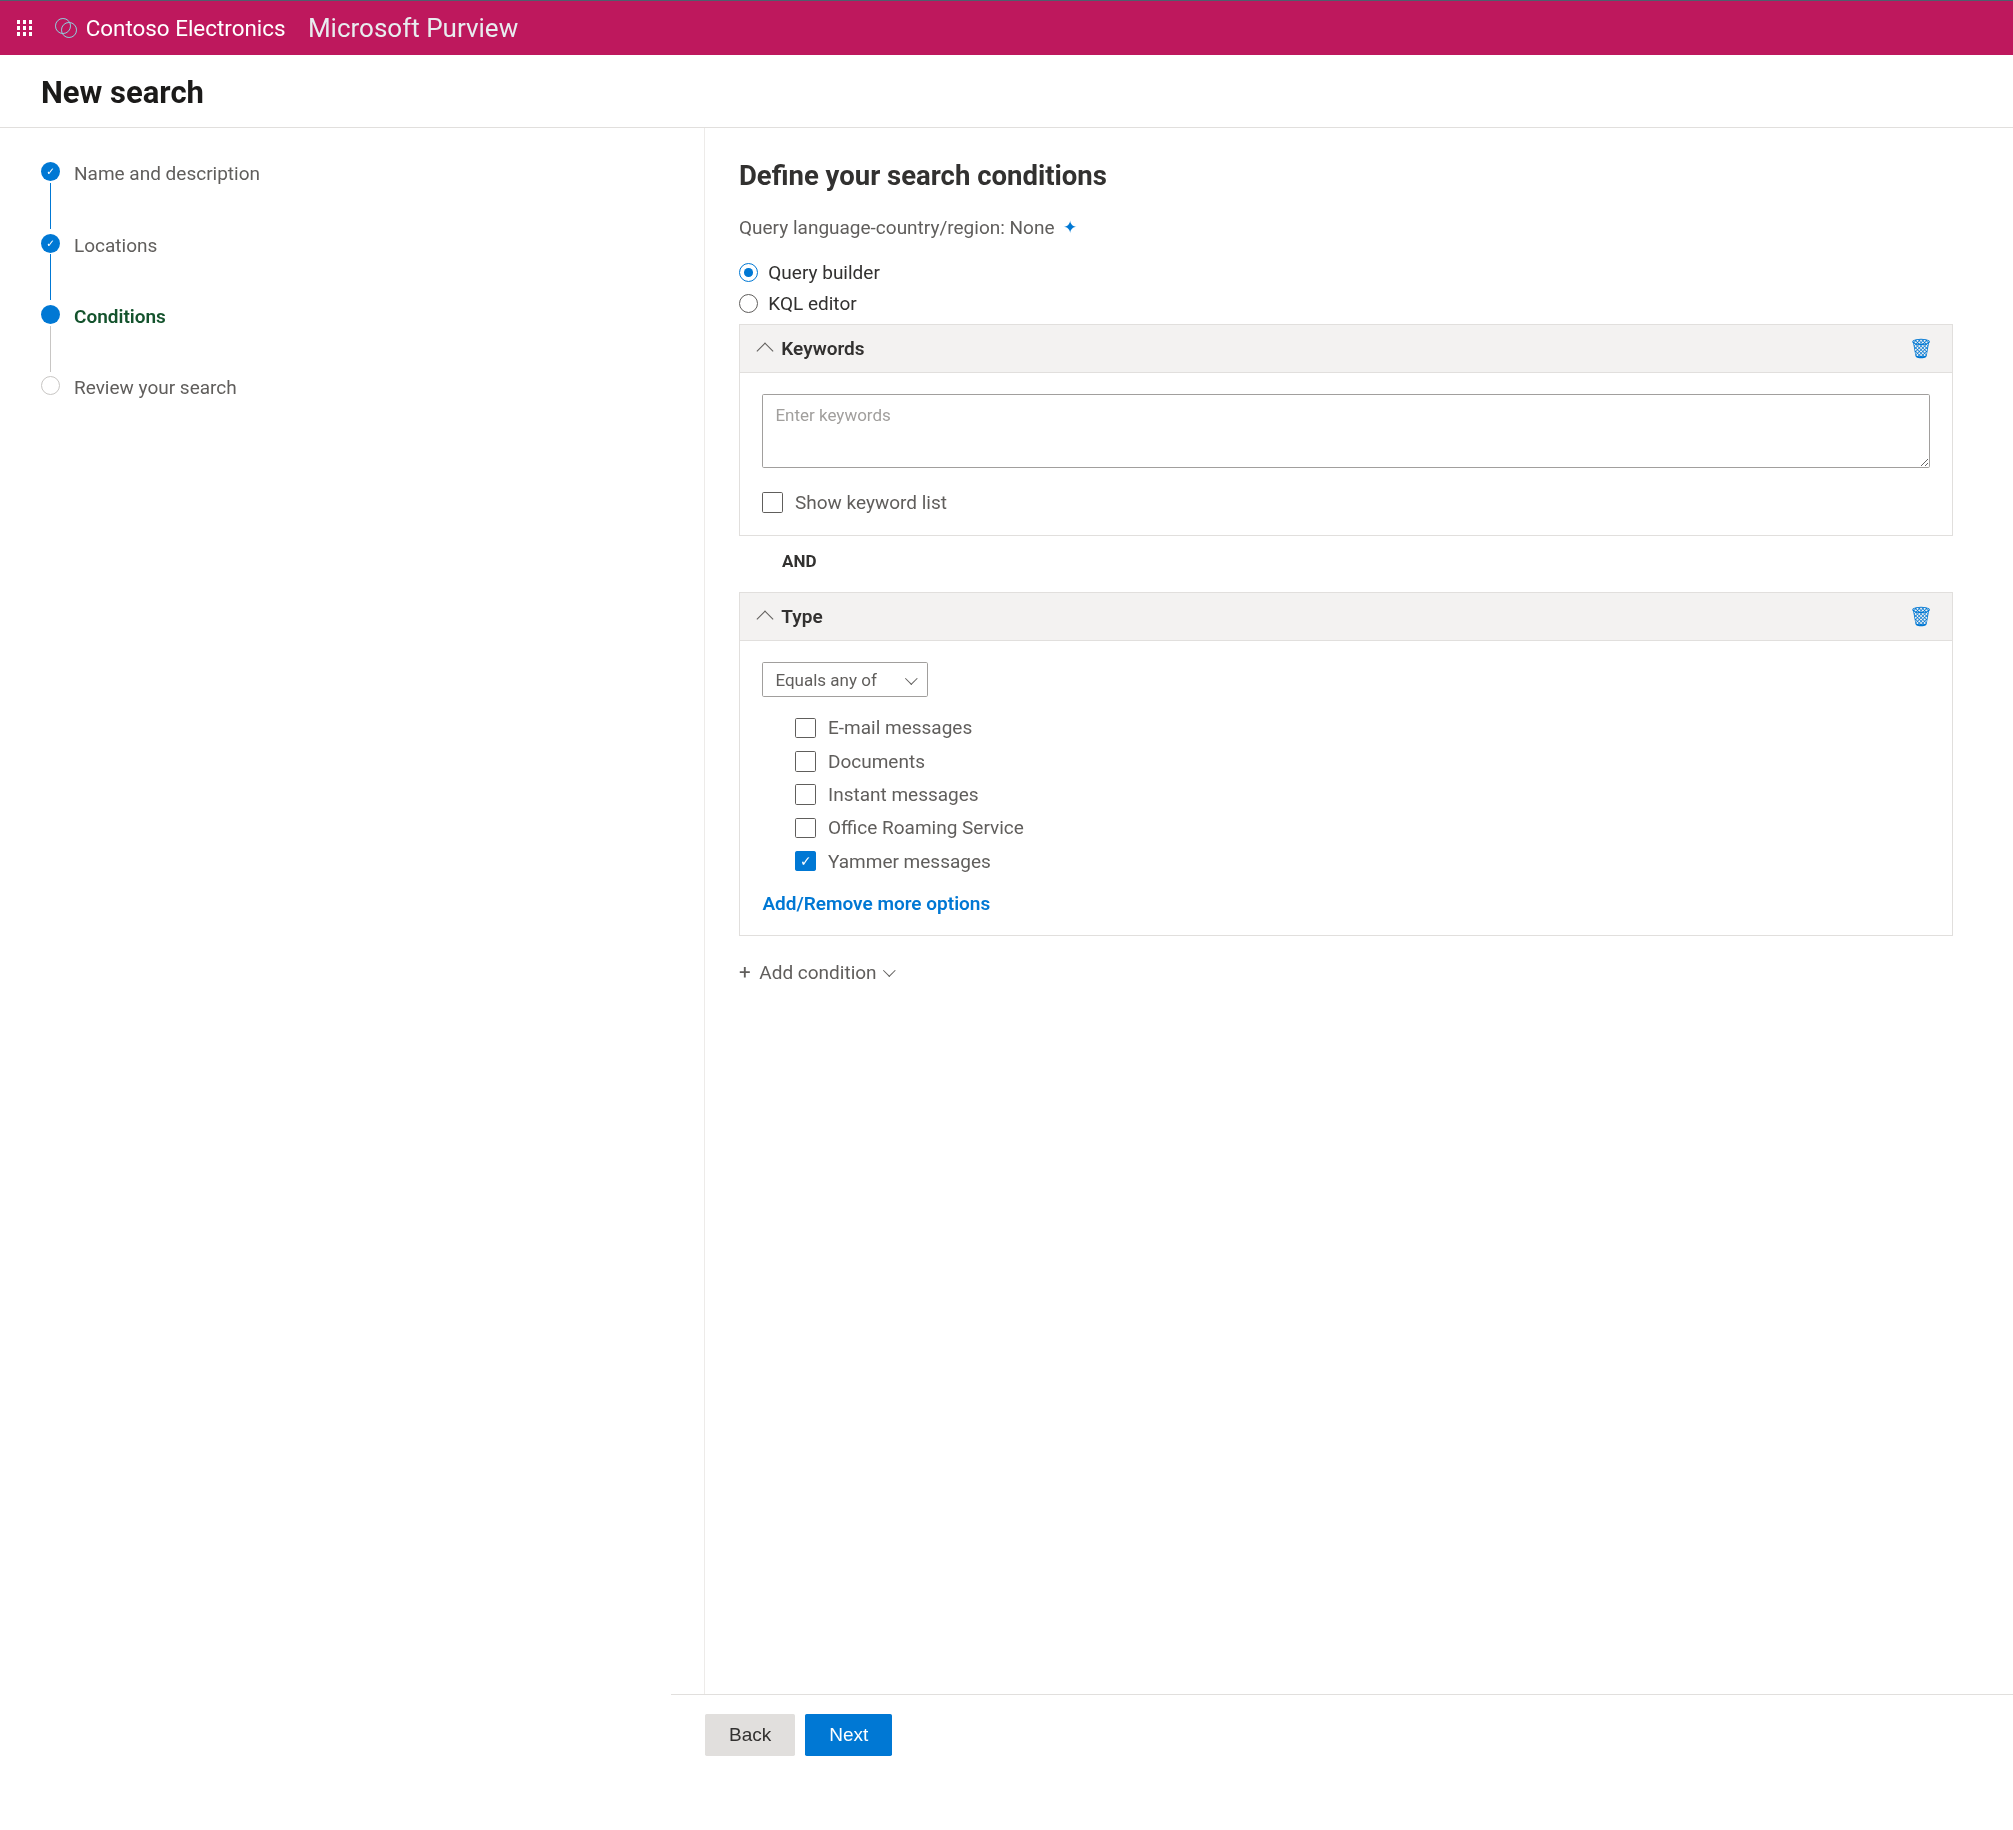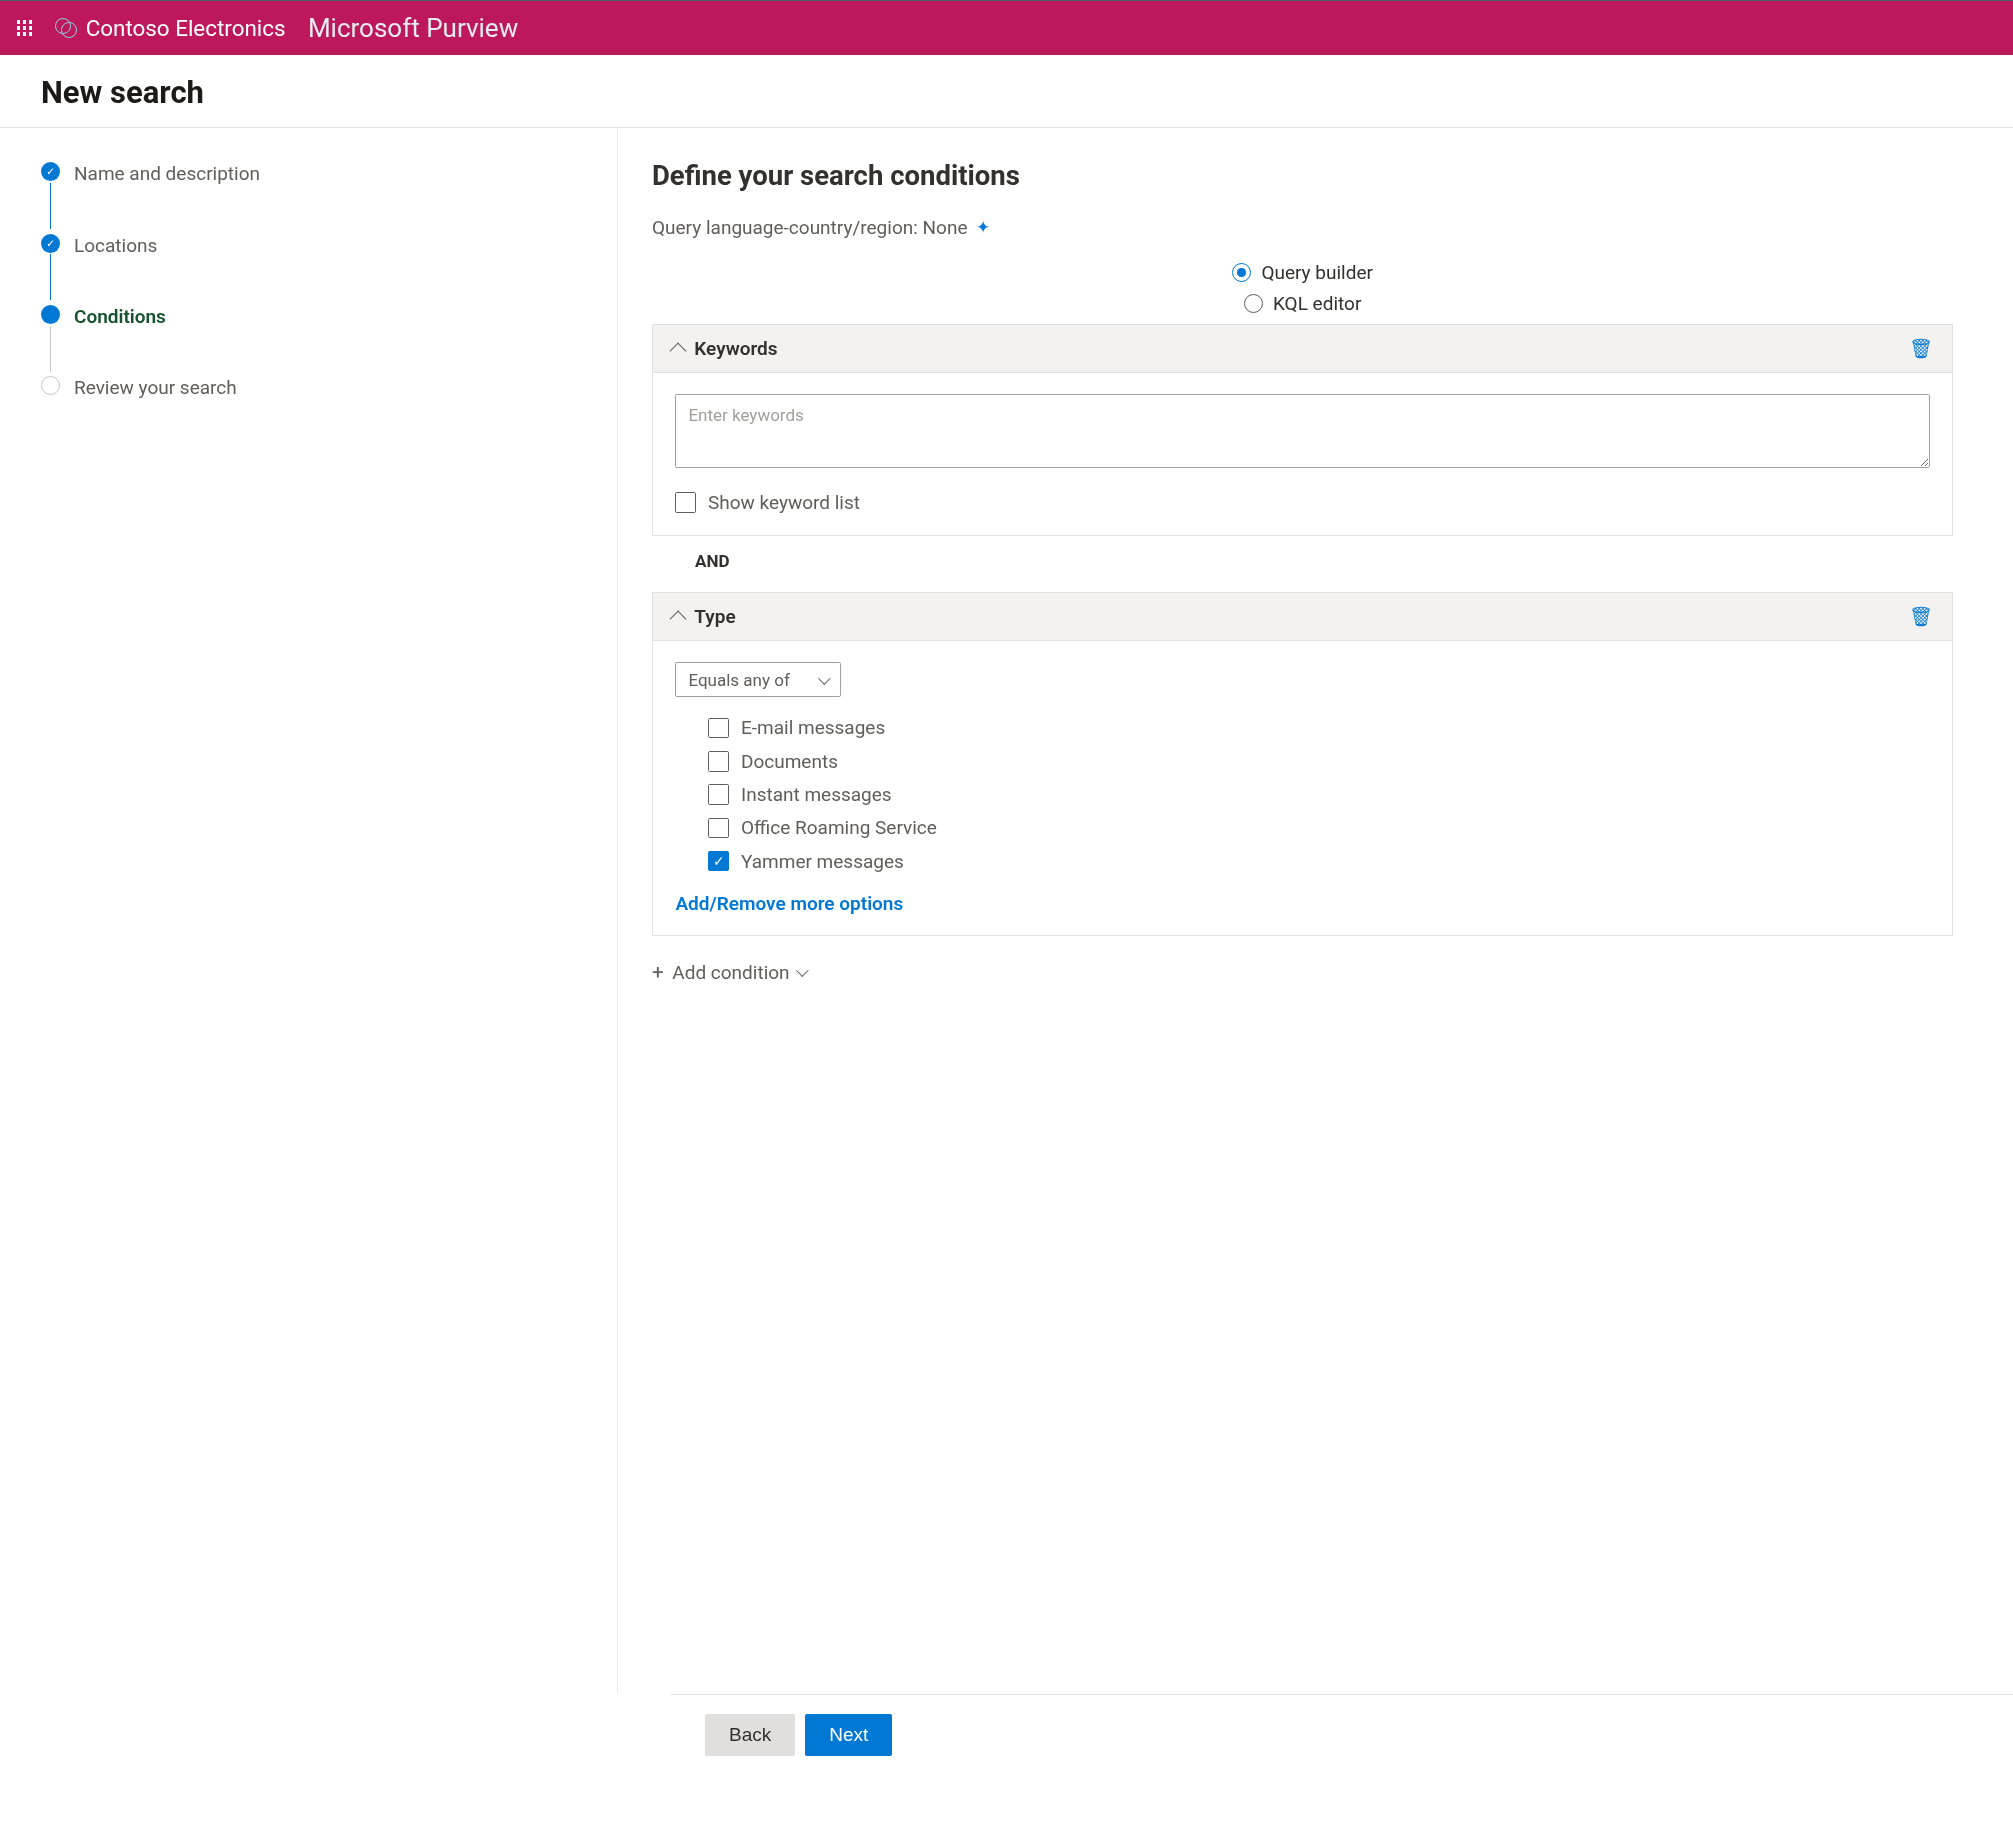--- a/index.html
+++ b/index.html
@@ -54,21 +54,21 @@
     font-weight: 700;
     color: #1b1a19;
   }
 
   
   .layout {
     display: flex;
     min-height: 1566px;
   }
   .sidebar {
-    width: 618px;
+    width: 705px;
     padding: 33px 41px;
     border-right: 0.9px solid #edebe9;
   }
   .steps {
     list-style: none;
   }
   .step {
     position: relative;
     padding-left: 33px;
     padding-top: 1.7px;
@@ -128,21 +128,20 @@
   .info-icon {
     color: #0078d4;
     font-size: 17px;
   }
 
   .radio-row {
     display: flex; align-items: center; gap: 10.3px;
     font-size: 19px;
     margin-bottom: 8.6px;
     color: #323130;
-    justify-content: center;
   }
   .radio {
     width: 19px; height: 19px; border-radius: 50%;
     border: 1.7px solid #605e5c;
     display: inline-flex; align-items: center; justify-content: center;
   }
   .radio.selected { border-color: #0078d4; }
   .radio.selected::after {
     content: ""; width: 8.6px; height: 8.6px; background: #0078d4; border-radius: 50%;
   }

